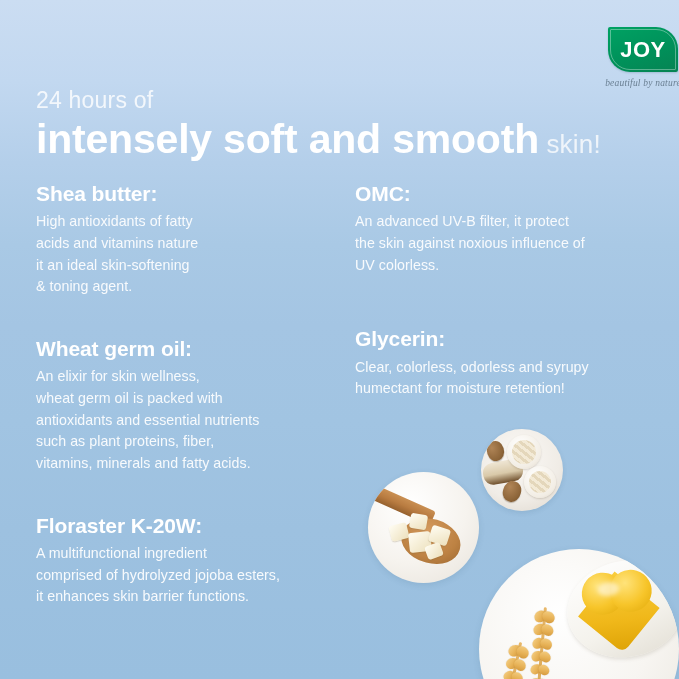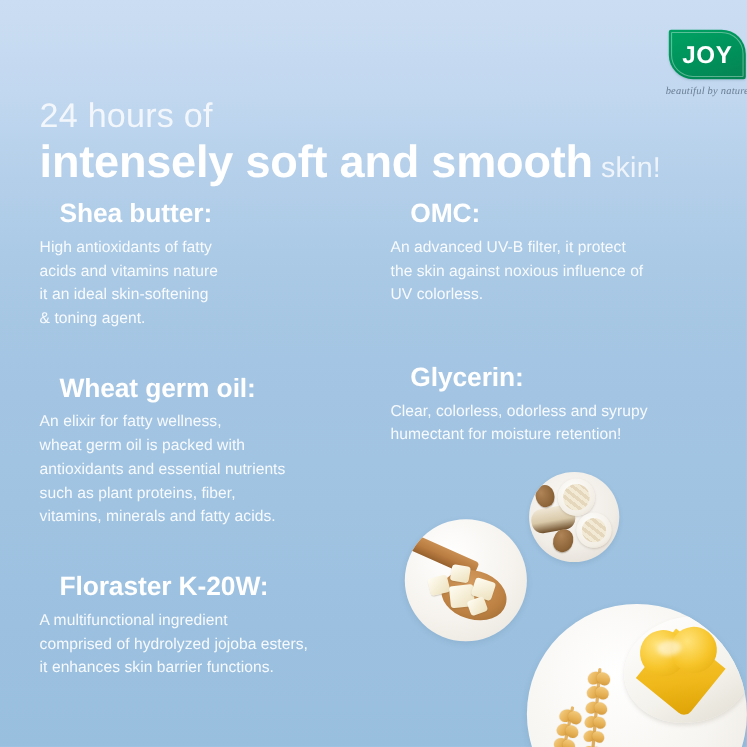--- a/index.html
+++ b/index.html
@@ -43,40 +43,40 @@
   #logo-tagline{
     margin-top:6px;font-style:italic;font-size:9.5px;letter-spacing:.2px;
     color:#6a7f92;font-family:"Liberation Serif","DejaVu Serif",serif;
     white-space:nowrap;
   }
 
   
   #headline{position:absolute;left:36px;top:88px;width:600px;}
   .hl-line{line-height:1.08;white-space:nowrap;}
   .hl-light{
-    font-size:31px;font-weight:300;color:#ffffff;opacity:.82;
+    font-size:23px;font-weight:300;color:#ffffff;opacity:.82;
     letter-spacing:.2px;
   }
   .hl-line2{margin-top:4px;}
   .hl-bold{
     font-size:41px;font-weight:bold;color:#ffffff;letter-spacing:-.2px;
   }
   .hl-tail{
     font-size:26px;font-weight:300;color:#ffffff;opacity:.78;letter-spacing:.2px;
   }
 
   
   .col{position:absolute;}
   #col-left{left:36px;top:181px;width:305px;}
   #col-right{left:355px;top:181px;width:305px;}
 
   .ingredient{margin-bottom:26px;}
   .ing-title{
-    font-size:24px;font-weight:bold;color:#ffffff;
-    letter-spacing:-.1px;margin-bottom:5px;line-height:1.2;margin-left:18px;
+    font-size:21px;font-weight:bold;color:#ffffff;
+    letter-spacing:-.1px;margin-bottom:5px;line-height:1.2;
   }
   .ing-body{
     font-size:14.2px;font-weight:400;color:#ffffff;opacity:.92;
     line-height:1.53;letter-spacing:.05px;
   }
   .ing-body .ln{display:block;white-space:nowrap;}
 
   #ing-shea{margin-bottom:38px;}
   #ing-wheat{margin-bottom:38px;}
   #ing-omc{margin-bottom:50px;}
@@ -203,21 +203,21 @@
         <span class="ln">High antioxidants of fatty</span>
         <span class="ln">acids and vitamins nature</span>
         <span class="ln">it an ideal skin-softening</span>
         <span class="ln">&amp; toning agent.</span>
       </div>
     </div>
 
     <div class="ingredient" id="ing-wheat">
       <div class="ing-title">Wheat germ oil:</div>
       <div class="ing-body">
-        <span class="ln">An elixir for fatty wellness,</span>
+        <span class="ln">An elixir for skin wellness,</span>
         <span class="ln">wheat germ oil is packed with</span>
         <span class="ln">antioxidants and essential nutrients</span>
         <span class="ln">such as plant proteins, fiber,</span>
         <span class="ln">vitamins, minerals and fatty acids.</span>
       </div>
     </div>
 
     <div class="ingredient" id="ing-floraster">
       <div class="ing-title">Floraster K-20W:</div>
       <div class="ing-body">

